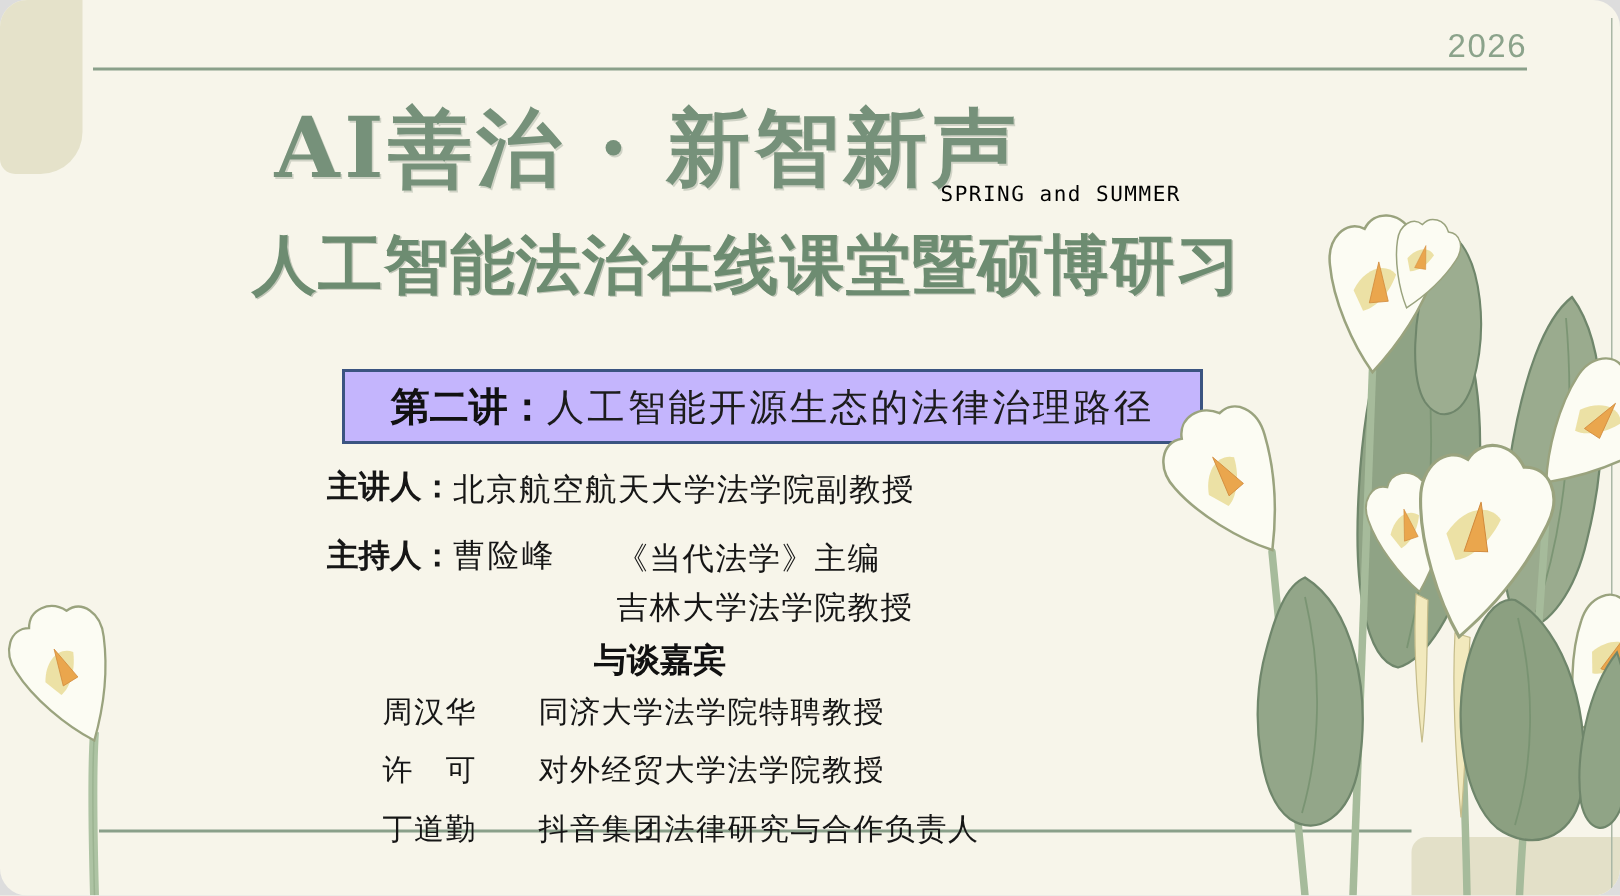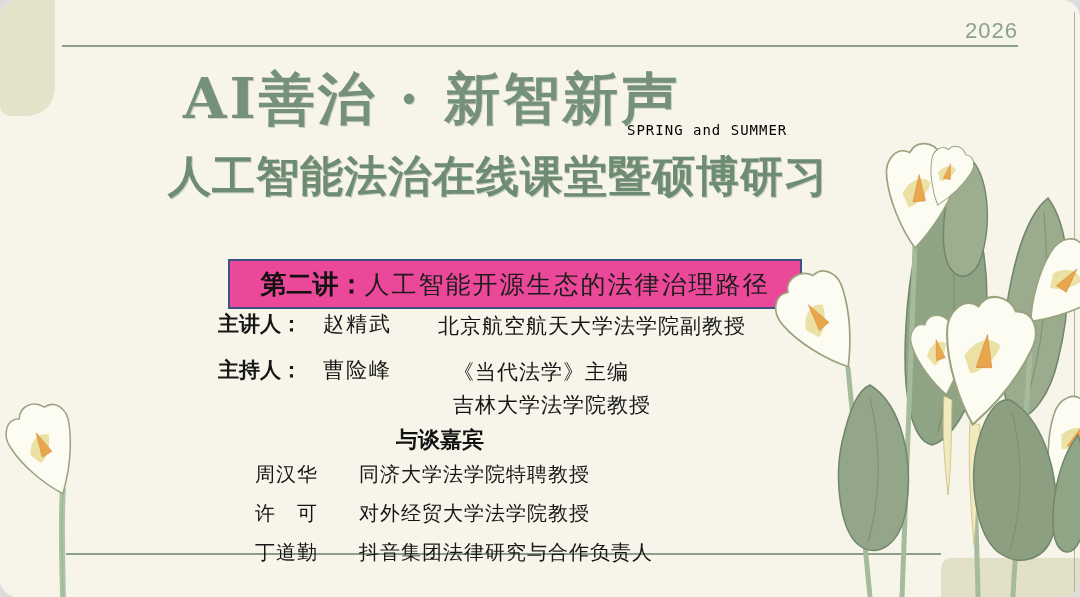--- a/index.html
+++ b/index.html
@@ -23,30 +23,30 @@
   
   .title-main{position:absolute;left:183px;top:62px;margin:0;white-space:nowrap;
     font-family:"DejaVu Serif",serif;font-weight:700;font-size:56px;color:#76917a;
     letter-spacing:3px;text-shadow:1px 1px 0 rgba(90,110,90,.25);}
   .title-en{position:absolute;left:627px;top:122px;white-space:nowrap;
     font-family:"DejaVu Sans Mono",monospace;font-size:14px;color:#000000;letter-spacing:1px;}
   .title-sub{position:absolute;left:168px;top:148px;margin:0;white-space:nowrap;
     font-family:"DejaVu Serif",serif;font-weight:700;font-size:43px;color:#6d8c71;
     letter-spacing:1px;text-shadow:1px 1px 0 rgba(70,90,70,.3);}
   
-  .lecture-box{position:absolute;left:228px;top:259px;width:574px;height:50px;
-    box-sizing:border-box;background:#ec4899;border:2.5px solid #3b5481;
+  .lecture-box{position:absolute;left:228px;top:246px;width:574px;height:50px;
+    box-sizing:border-box;background:#c4b5fd;border:2.5px solid #3b5481;
     display:flex;align-items:center;justify-content:center;white-space:nowrap;}
   .lecture-label{font-family:"Liberation Sans",sans-serif;font-weight:700;
     font-size:26px;color:#111;}
   .lecture-title{font-family:"DejaVu Serif",serif;font-size:25px;color:#1c1c1c;
     letter-spacing:2px;}
   
   .people{position:absolute;left:218px;top:310px;font-size:21px;color:#161616;}
-  .person-row{display:flex;align-items:flex-start;margin-bottom:13px;white-space:nowrap;gap:21px;}
+  .person-row{display:flex;align-items:flex-start;margin-bottom:13px;white-space:nowrap;}
   .p-label{width:84px;font-family:"Liberation Sans",sans-serif;font-weight:700;}
   .p-name{width:94px;font-family:"DejaVu Serif",serif;letter-spacing:2px;}
   .p-aff{font-family:"DejaVu Serif",serif;letter-spacing:1px;line-height:33px;}
   .p-aff .aff-line{display:block;margin-left:15px;}
   .guests-header{position:absolute;left:396px;top:425px;white-space:nowrap;
     font-family:"Liberation Sans",sans-serif;font-weight:700;font-size:22px;color:#111;}
   .guests{position:absolute;left:255px;top:451px;font-size:20px;color:#161616;margin-top:10px;}
   .guest-row{display:flex;margin-bottom:12px;white-space:nowrap;}
   .g-name{width:104px;font-family:"DejaVu Serif",serif;letter-spacing:1px;}
   .g-aff{font-family:"DejaVu Serif",serif;letter-spacing:1px;}
@@ -72,21 +72,20 @@
   <h2 class="title-sub">人工智能法治在线课堂暨硕博研习</h2>
 
   <div class="lecture-box">
     <span class="lecture-label">第二讲：</span>
     <span class="lecture-title">人工智能开源生态的法律治理路径</span>
   </div>
 
   <div class="people">
     <div class="person-row">
       <span class="p-label">主讲人：</span>
-      <span class="p-name">赵精武</span>
       <span class="p-aff">北京航空航天大学法学院副教授</span>
     </div>
     <div class="person-row">
       <span class="p-label">主持人：</span>
       <span class="p-name">曹险峰</span>
       <span class="p-aff">
         <span class="aff-line">《当代法学》主编</span>
         <span class="aff-line">吉林大学法学院教授</span>
       </span>
     </div>

